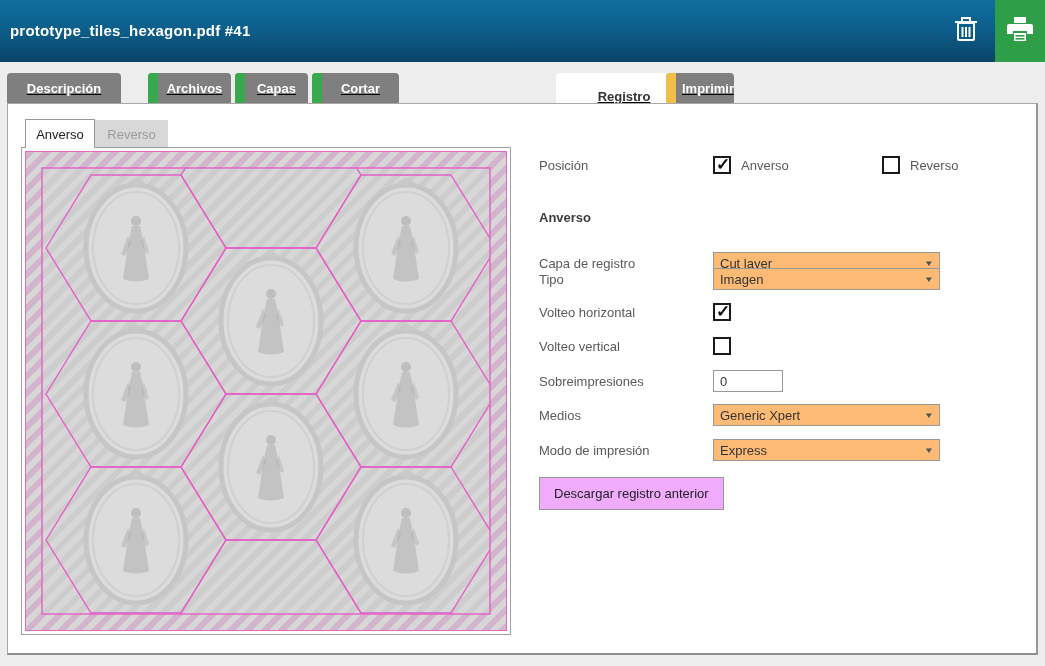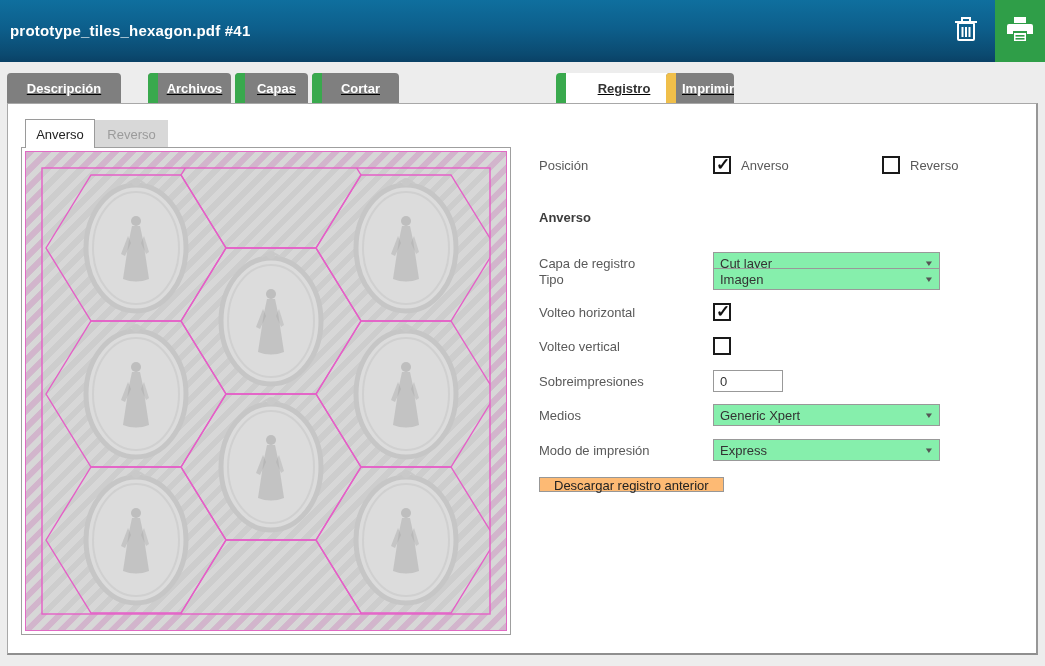--- a/index.html
+++ b/index.html
@@ -44,34 +44,34 @@
   .artwork { position:relative; width:482px; height:480px;
     border:1px solid #e06ac4;
     background:repeating-linear-gradient(135deg,#cdcdcd 0 6px,#d7d7d7 6px 12px); }
   .artwork svg { position:absolute; left:0; top:0; }
 
   
   .form { position:absolute; left:531px; top:52px; width:380px; }
   .frow { position:absolute; left:0; display:flex; align-items:center;gap:44px; }
   .flabel { width:130px; flex:0 0 130px; font-size:13px; color:#595959; }
   .fsection { position:absolute; left:0; font-size:13px; font-weight:700; color:#3c3c3c; }
-  .select { width:227px; height:22px; background:#86efac; border:1px solid #999999;
+  .select { width:227px; height:22px; background:#fdba74; border:1px solid #999999;
     display:flex; align-items:center; font-size:13px; color:#333333; padding:0 6px;
     justify-content:space-between; cursor:pointer; }
   .select .arrow { font-size:8px; color:#555555; transform:scaleX(1.3); }
   .checkbox { width:18px; height:18px; background:#ffffff; border:2px solid #1a1a1a;
     position:relative; cursor:pointer; flex:0 0 18px; }
   .checkbox .check { position:absolute; left:1px; top:-4px; font-size:17px;
     font-weight:700; color:#111111; }
   .cb-label { font-size:13px; color:#595959; margin-left:10px; }
   .cb-group { display:flex; align-items:center; width:125px; }
   .text-input { width:70px; height:22px; border:1px solid #999999; font-size:13px;
     color:#333333; padding:0 6px; font-family:"Liberation Sans", sans-serif; }
-  .dl-button { position:absolute; left:0; top:321px; height:15px; padding:0 14px;
-    background:#fdba74; border:1px solid #979797; font-size:13px; color:#222222;
+  .dl-button { position:absolute; left:0; top:321px; height:33px; padding:0 14px;
+    background:#f0abfc; border:1px solid #979797; font-size:13px; color:#222222;
     font-family:"Liberation Sans", sans-serif; cursor:pointer; }
 </style>
 </head>
 <body>
 
 <div class="stage">
 
   <div class="header">
     <div class="header-title">prototype_tiles_hexagon.pdf #41</div>
     <div class="trash-btn">
@@ -111,21 +111,21 @@
     <div class="tab-label">Archivos</div>
   </div>
   <div class="tab" style="left:235px; width:73px;">
     <div class="strip" style="background:#39a94d;"></div>
     <div class="tab-label">Capas</div>
   </div>
   <div class="tab" style="left:312px; width:87px;">
     <div class="strip" style="background:#39a94d;"></div>
     <div class="tab-label">Cortar</div>
   </div>
-  <div class="tab active" style="left:556px; width:126px;">
+  <div class="tab active" style="left:556px; width:126px;align-items:flex-end;">
     <div class="strip" style="background:#39a94d;"></div>
     <div class="tab-label">Registro</div>
   </div>
   <div class="tab" style="left:666px; width:68px;">
     <div class="strip" style="background:#f0bf4a;"></div>
     <div class="tab-label">Imprimir</div>
   </div>
 
   <div class="panel">
 

